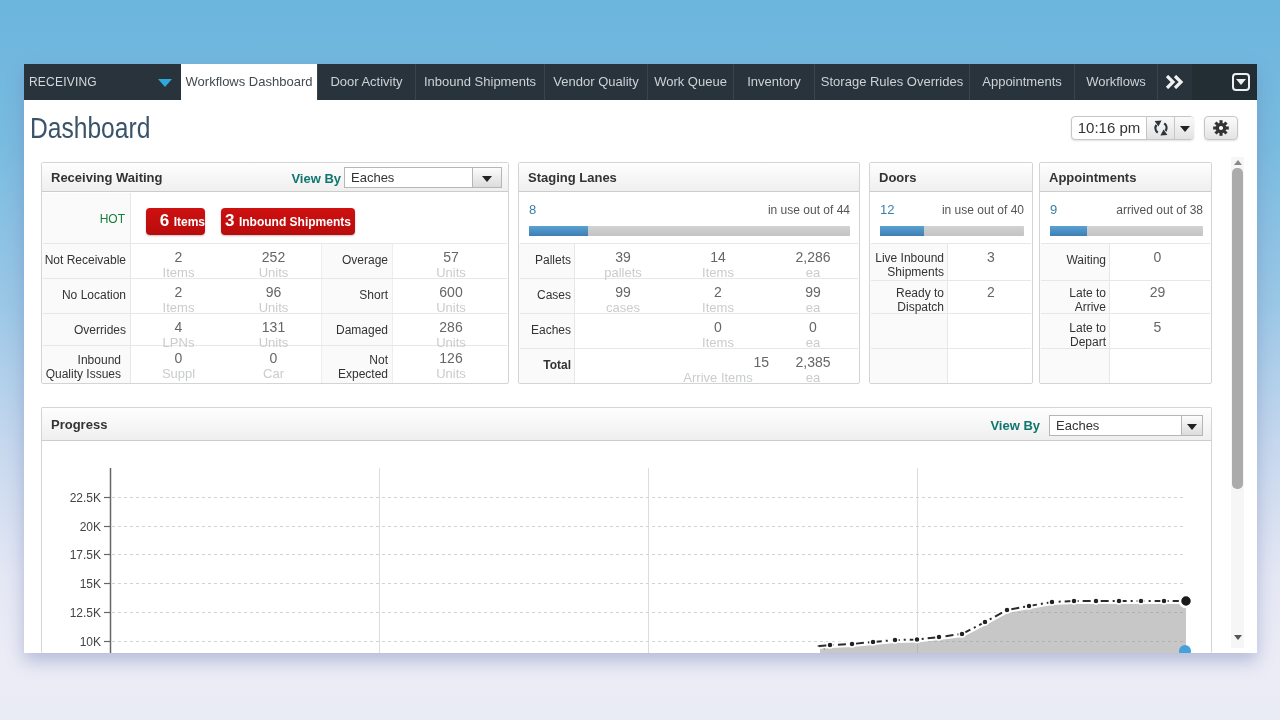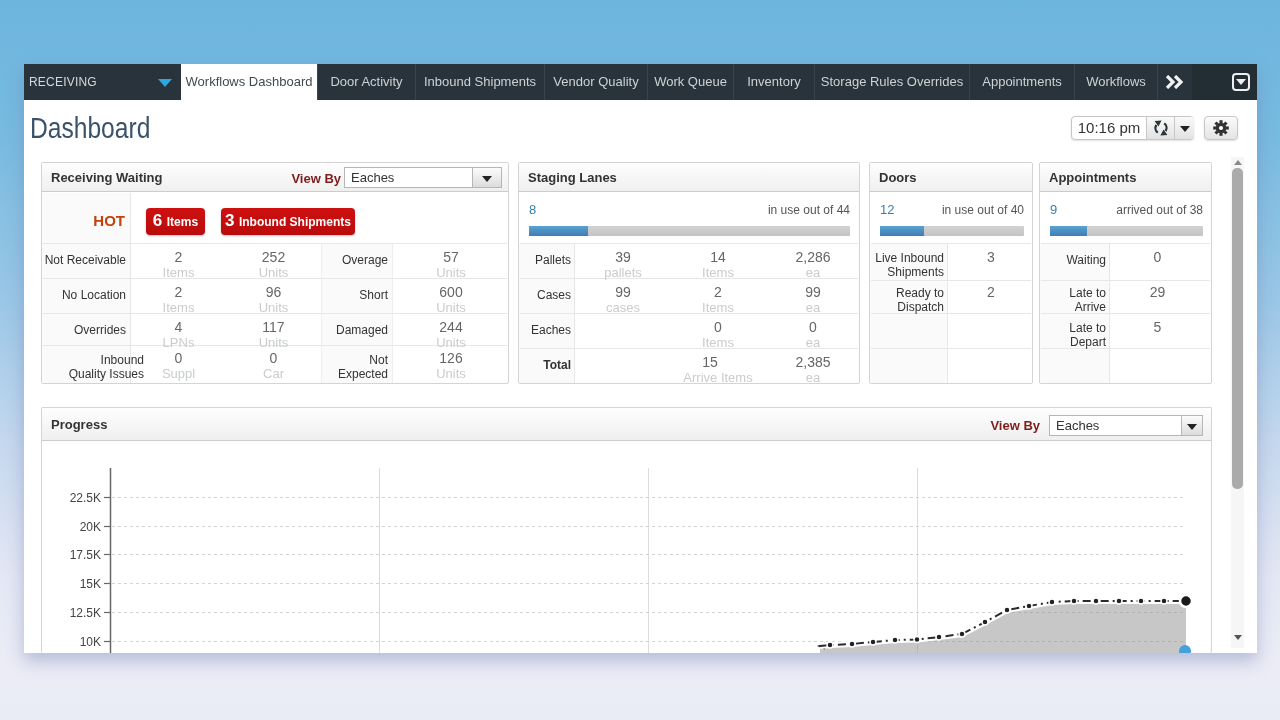--- a/index.html
+++ b/index.html
@@ -47,33 +47,33 @@
   .card { position:absolute; top:98px; height:222px; background:#fff; border:1px solid #d4d4d4; border-radius:2px; }
   .card h2 { position:absolute; left:0; top:0; right:0; height:29px; line-height:29px;
     background:linear-gradient(#fefefe,#efefef); border-bottom:1px solid #ccc;
     font-size:13px; color:#333; padding-left:9px; font-weight:bold; }
   .dropdown { position:absolute; height:21px; border:1px solid #b6b6b6; background:#fff; }
   .dropdown .txt { position:absolute; left:6px; top:0; line-height:19px; font-size:13px; color:#333; }
   .dropdown .btn { position:absolute; right:0; top:0; bottom:0; width:29px;
     background:linear-gradient(#fcfcfc,#dcdcdc); border-left:1px solid #b6b6b6; }
   .dropdown .btn i { position:absolute; left:50%; top:50%; margin:-2px 0 0 -5px; width:0; height:0;
     border-left:5px solid transparent; border-right:5px solid transparent; border-top:6px solid #222; }
-  .vb { font-size:13px; font-weight:bold; color:#7f1d1d; position:absolute; }
+  .vb { font-size:13px; font-weight:bold; color:#0f766e; position:absolute; }
   
   .hline { position:absolute; left:1px; right:1px; height:1px; background:#e7e7e7; }
   .lbl { position:absolute; font-size:12px; color:#333; text-align:right; line-height:14px; }
   .num { position:absolute; font-size:14px; color:#666; text-align:center; }
   .unit { position:absolute; font-size:13px; color:#c9cccd; text-align:center; }
   .bluenum { position:absolute; font-size:13px; color:#3c7fa6; }
   .inuse { position:absolute; font-size:12px; color:#555; text-align:right; }
   .pbar { position:absolute; height:10px; background:linear-gradient(#d2d2d2,#c3c3c3); border-radius:1px; }
   .pbar .fill { position:absolute; left:0; top:0; bottom:0; background:linear-gradient(#5ba1d2,#3d7eb4); }
   .labelcol { position:absolute; top:30px; bottom:0; background:#fafafa; }
   
-  .hot { position:absolute; font-size:15px; font-weight:bold; color:#c2410c; }
+  .hot { position:absolute; font-size:12px; font-weight:normal; color:#15803d; }
   .rbtn { position:absolute; height:27px; background:linear-gradient(#ce1010,#b90c0c); border-radius:4px;
     color:#fff; box-shadow:0 1px 2px rgba(0,0,0,.25); }
   .rbtn b.n { font-size:17px; } .rbtn b.t { font-size:12px; }
   
   .sb { position:absolute; left:1207px; top:93px; width:13px; height:491px; background:#f6f6f6; }
   .sb .thumb { position:absolute; left:1px; top:11px; width:11px; height:321px; background:#ababab; border-radius:5px; }
   .sb .up { position:absolute; left:3px; top:3px; width:0; height:0;
     border-left:4px solid transparent; border-right:4px solid transparent; border-bottom:5px solid #888; }
   .sb .down { position:absolute; left:3px; bottom:8px; width:0; height:0;
     border-left:4px solid transparent; border-right:4px solid transparent; border-top:5px solid #555; }
@@ -148,21 +148,21 @@
       </div>
     <div class="labelcol" style="left:0;top:30px;width:89px;border-right:1px solid #e7e7e7;"></div>
     <div class="labelcol" style="left:279px;top:81px;width:72px;border-left:1px solid #eee;border-right:1px solid #eee;"></div>
 
     <div class="hline" style="top:80px;"></div>
     <div class="hline" style="top:115px;"></div>
     <div class="hline" style="top:150px;"></div>
     <div class="hline" style="top:182px;"></div>
 
     <div class="hot" style="left:0;width:83px;top:49px;text-align:right;">HOT</div>
-    <div class="rbtn" style="left:104px;top:45px;width:59px;text-align:center;line-height:26px;"><b class="n">6</b> <b class="t">Items</b></div>
+    <div class="rbtn" style="left:104px;top:45px;width:59px;text-align:right;line-height:26px;"><b class="n">6</b> <b class="t">Items</b></div>
     <div class="rbtn" style="left:179px;top:45px;width:134px;text-align:center;line-height:26px;"><b class="n">3</b> <b class="t">Inbound Shipments</b></div>
 
     <div class="lbl" style="right:382px;top:90px;width:85px;">Not Receivable</div>
     <div class="num" style="left:89px;top:86px;width:95px;">2</div>
       <div class="unit" style="left:89px;top:102px;width:95px;">Items</div>
     <div class="num" style="left:184px;top:86px;width:95px;">252</div>
       <div class="unit" style="left:184px;top:102px;width:95px;">Units</div>
     <div class="lbl" style="left:279px;top:90px;width:67px;">Overage</div>
     <div class="num" style="left:351px;top:86px;width:116px;">57</div>
       <div class="unit" style="left:351px;top:102px;width:116px;">Units</div>
@@ -172,27 +172,27 @@
       <div class="unit" style="left:89px;top:137px;width:95px;">Items</div>
     <div class="num" style="left:184px;top:121px;width:95px;">96</div>
       <div class="unit" style="left:184px;top:137px;width:95px;">Units</div>
     <div class="lbl" style="left:279px;top:125px;width:67px;">Short</div>
     <div class="num" style="left:351px;top:121px;width:116px;">600</div>
       <div class="unit" style="left:351px;top:137px;width:116px;">Units</div>
 
     <div class="lbl" style="right:382px;top:160px;width:85px;">Overrides</div>
     <div class="num" style="left:89px;top:156px;width:95px;">4</div>
       <div class="unit" style="left:89px;top:172px;width:95px;">LPNs</div>
-    <div class="num" style="left:184px;top:156px;width:95px;">117</div>
+    <div class="num" style="left:184px;top:156px;width:95px;">131</div>
       <div class="unit" style="left:184px;top:172px;width:95px;">Units</div>
     <div class="lbl" style="left:279px;top:160px;width:67px;">Damaged</div>
-    <div class="num" style="left:351px;top:156px;width:116px;">244</div>
+    <div class="num" style="left:351px;top:156px;width:116px;">286</div>
       <div class="unit" style="left:351px;top:172px;width:116px;">Units</div>
 
-    <div class="lbl" style="right:364px;top:190px;width:85px;">Inbound<br>Quality Issues</div>
+    <div class="lbl" style="right:387px;top:190px;width:85px;">Inbound<br>Quality Issues</div>
     <div class="num" style="left:89px;top:187px;width:95px;">0</div>
       <div class="unit" style="left:89px;top:203px;width:95px;">Suppl</div>
     <div class="num" style="left:184px;top:187px;width:95px;">0</div>
       <div class="unit" style="left:184px;top:203px;width:95px;">Car</div>
     <div class="lbl" style="left:279px;top:190px;width:67px;">Not<br>Expected</div>
     <div class="num" style="left:351px;top:187px;width:116px;text-align:center;">126</div>
       <div class="unit" style="left:351px;top:203px;width:116px;">Units</div>
   </div>
 
   <div class="card" style="left:494px;width:342px;">
@@ -220,21 +220,21 @@
     <div class="num" style="left:152px;top:121px;width:94px;">2</div>
       <div class="unit" style="left:152px;top:137px;width:94px;">Items</div>
     <div class="num" style="left:246px;top:121px;width:96px;">99</div>
       <div class="unit" style="left:246px;top:137px;width:96px;">ea</div>
     <div class="lbl" style="left:0;top:160px;width:52px;">Eaches</div>
     <div class="num" style="left:152px;top:156px;width:94px;">0</div>
       <div class="unit" style="left:152px;top:172px;width:94px;">Items</div>
     <div class="num" style="left:246px;top:156px;width:96px;">0</div>
       <div class="unit" style="left:246px;top:172px;width:96px;">ea</div>
     <div class="lbl" style="left:0;top:195px;width:52px;font-weight:bold;">Total</div>
-    <div class="num" style="left:144px;top:191px;width:94px;">15</div>
+    <div class="num" style="left:156px;top:191px;width:94px;text-align:right;">15</div>
       <div class="unit" style="left:152px;top:207px;width:94px;">Arrive Items</div>
     <div class="num" style="left:246px;top:191px;width:96px;">2,385</div>
       <div class="unit" style="left:246px;top:207px;width:96px;">ea</div>
   </div>
 
   <div class="card" style="left:845px;width:164px;">
     <h2>Doors</h2>
     <div class="bluenum" style="left:10px;top:39px;">12</div>
     <div class="inuse" style="right:8px;top:40px;">in use out of 40</div>
     <div class="pbar" style="left:10px;right:8px;top:63px;">

